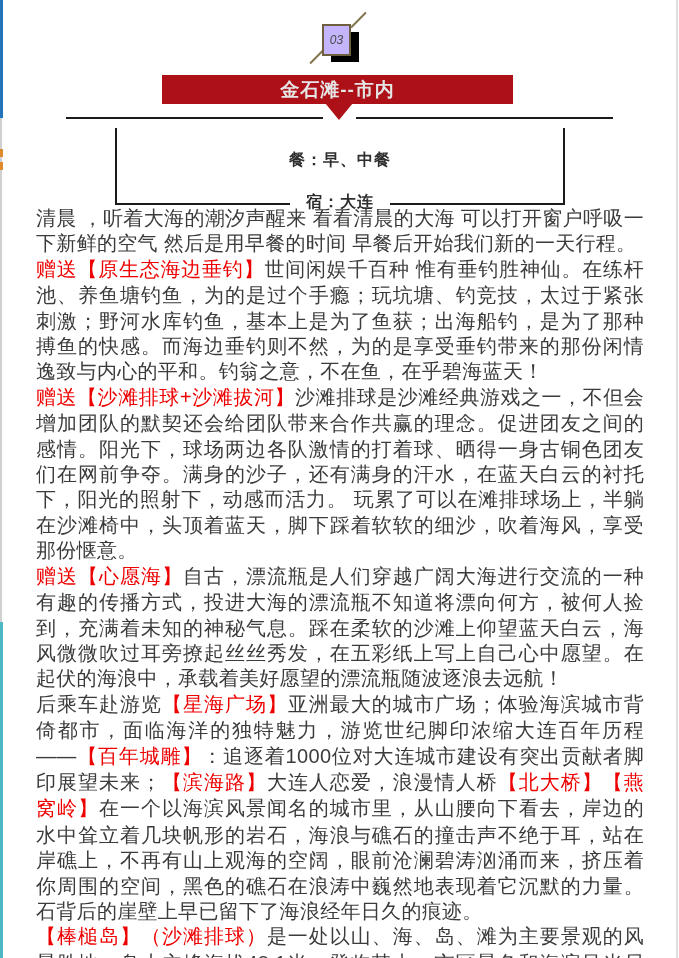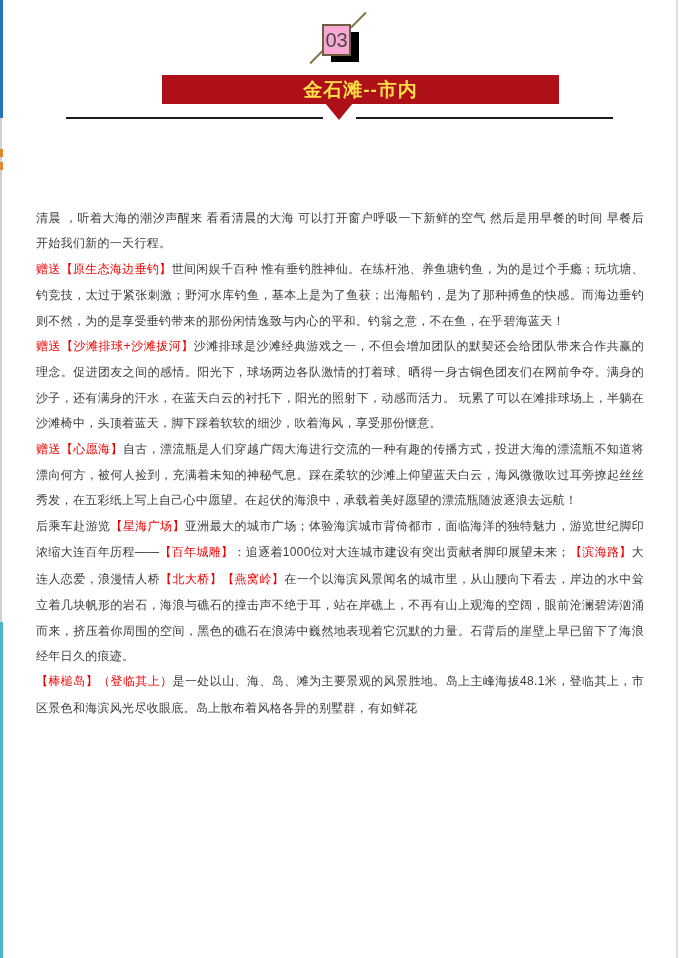--- a/index.html
+++ b/index.html
@@ -29,31 +29,31 @@
   .edge-orange-dash{left:0;width:3px;height:8px;background:var(--edge-orange);}
   .edge-orange-dash.d1{top:149px;}
   .edge-orange-dash.d2{top:162px;}
   .edge-left-teal{left:0;top:622px;width:3px;height:336px;background:var(--edge-teal);}
   .edge-right-gray{right:1px;top:0;width:2px;height:958px;background:#dedede;}
 
   
   .badge-shadow{position:absolute;left:331px;top:32px;width:28px;height:30px;background:#000;z-index:1;}
   .badge-box{
     position:absolute;left:322px;top:24px;width:29px;height:32px;
-    background:#f9a8d4;border:2px solid var(--badge-border);z-index:2;
-    font-size:20px;color:#4a4a4a;text-align:center;line-height:28px;
+    background:#c4b5fd;border:2px solid var(--badge-border);z-index:2;
+    font-size:12px;color:#4a4a4a;text-align:center;line-height:28px;font-style:italic;
   }
   .badge-slash{position:absolute;width:21px;height:2px;background:#85754f;transform:rotate(-45deg);z-index:0;}
   .badge-slash.tr{left:348px;top:19px;}
   .badge-slash.bl{left:307px;top:55px;}
 
   
   .banner{
-    position:absolute;left:162px;top:75px;width:397px;height:29px;
-    background:var(--banner-red);color:#fde047;
+    position:absolute;left:162px;top:75px;width:351px;height:29px;
+    background:var(--banner-red);color:#e5e5e5;
     font-size:19px;font-weight:bold;letter-spacing:1px;
     text-align:center;line-height:29px;z-index:3;
   }
   .banner-arrow{
     position:absolute;left:325px;top:103px;width:0;height:0;
     border-left:14px solid transparent;border-right:14px solid transparent;
     border-top:17px solid var(--banner-red);z-index:3;
   }
 
   
@@ -77,21 +77,21 @@
     background:#ffffff;padding:0 16px;white-space:nowrap;
     font-size:16px;font-weight:bold;letter-spacing:1px;color:#2e2e2e;
   }
 
   
   .content{
     position:absolute;left:36px;top:206px;width:608px;
     color:var(--body-text);
   }
   .content p.para{
-    font-size:12px;line-height:25.4px;letter-spacing:0.3px;
+    font-size:20px;line-height:25.4px;letter-spacing:0.3px;
     text-align:justify;
   }
   .content .hl{color:var(--highlight-red);font-family:Liberation Mono, monospace;}
 </style>
 </head>
 <body>
 
 <div class="page">
 
   <div class="edge edge-left-blue"></div>
@@ -105,23 +105,27 @@
   <div class="badge-slash bl"></div>
   <div class="badge-shadow"></div>
   <div class="badge-box">03</div>
 
   <div class="banner">金石滩--市内</div>
   <div class="banner-arrow"></div>
 
   <div class="rule-seg left"></div>
   <div class="rule-seg right"></div>
 
+  <div class="meal-box">
+    <div class="meal-label">餐：早、中餐</div>
+    <div class="stay-label">宿：大连</div>
+  </div>
 
   <div class="content">
       <p class="para"><span class="">清晨 ，听着大海的潮汐声醒来 看看清晨的大海 可以打开窗户呼吸一下新鲜的空气 然后是用早餐的时间 早餐后开始我们新的一天行程。</span></p>
       <p class="para"><span class="hl">赠送【原生态海边垂钓】</span><span class="">世间闲娱千百种 惟有垂钓胜神仙。在练杆池、养鱼塘钓鱼，为的是过个手瘾；玩坑塘、钓竞技，太过于紧张刺激；野河水库钓鱼，基本上是为了鱼获；出海船钓，是为了那种搏鱼的快感。而海边垂钓则不然，为的是享受垂钓带来的那份闲情逸致与内心的平和。钓翁之意，不在鱼，在乎碧海蓝天！</span></p>
       <p class="para"><span class="hl">赠送【沙滩排球+沙滩拔河】</span><span class="">沙滩排球是沙滩经典游戏之一，不但会增加团队的默契还会给团队带来合作共赢的理念。促进团友之间的感情。阳光下，球场两边各队激情的打着球、晒得一身古铜色团友们在网前争夺。满身的沙子，还有满身的汗水，在蓝天白云的衬托下，阳光的照射下，动感而活力。 玩累了可以在滩排球场上，半躺在沙滩椅中，头顶着蓝天，脚下踩着软软的细沙，吹着海风，享受那份惬意。</span></p>
       <p class="para"><span class="hl">赠送【心愿海】</span><span class="">自古，漂流瓶是人们穿越广阔大海进行交流的一种有趣的传播方式，投进大海的漂流瓶不知道将漂向何方，被何人捡到，充满着未知的神秘气息。踩在柔软的沙滩上仰望蓝天白云，海风微微吹过耳旁撩起丝丝秀发，在五彩纸上写上自己心中愿望。在起伏的海浪中，承载着美好愿望的漂流瓶随波逐浪去远航！</span></p>
       <p class="para"><span class="">后乘车赴游览</span><span class="hl">【星海广场】</span><span class="">亚洲最大的城市广场；体验海滨城市背倚都市，面临海洋的独特魅力，游览世纪脚印浓缩大连百年历程——</span><span class="hl">【百年城雕】</span><span class="">：追逐着1000位对大连城市建设有突出贡献者脚印展望未来；</span><span class="hl">【滨海路】</span><span class="">大连人恋爱，浪漫情人桥</span><span class="hl">【北大桥】【燕窝岭】</span><span class="">在一个以海滨风景闻名的城市里，从山腰向下看去，岸边的水中耸立着几块帆形的岩石，海浪与礁石的撞击声不绝于耳，站在岸礁上，不再有山上观海的空阔，眼前沧澜碧涛汹涌而来，挤压着你周围的空间，黑色的礁石在浪涛中巍然地表现着它沉默的力量。石背后的崖壁上早已留下了海浪经年日久的痕迹。</span></p>
-      <p class="para"><span class="hl">【棒槌岛】（登临其上）</span><span class="">是一处以山、海、岛、滩为主要景观的风景胜地。岛上主峰海拔48.1米，登临其上，市区景色和海滨风光尽收眼底。岛上散布着风格各异的别墅群，有如鲜花</span></p>
+      <p class="para"><span class="hl">【棒槌岛】（沙滩排球）</span><span class="">是一处以山、海、岛、滩为主要景观的风景胜地。岛上主峰海拔48.1米，登临其上，市区景色和海滨风光尽收眼底。岛上散布着风格各异的别墅群，有如鲜花</span></p>
     </div>
 
 </div>
 
 </body></html>

